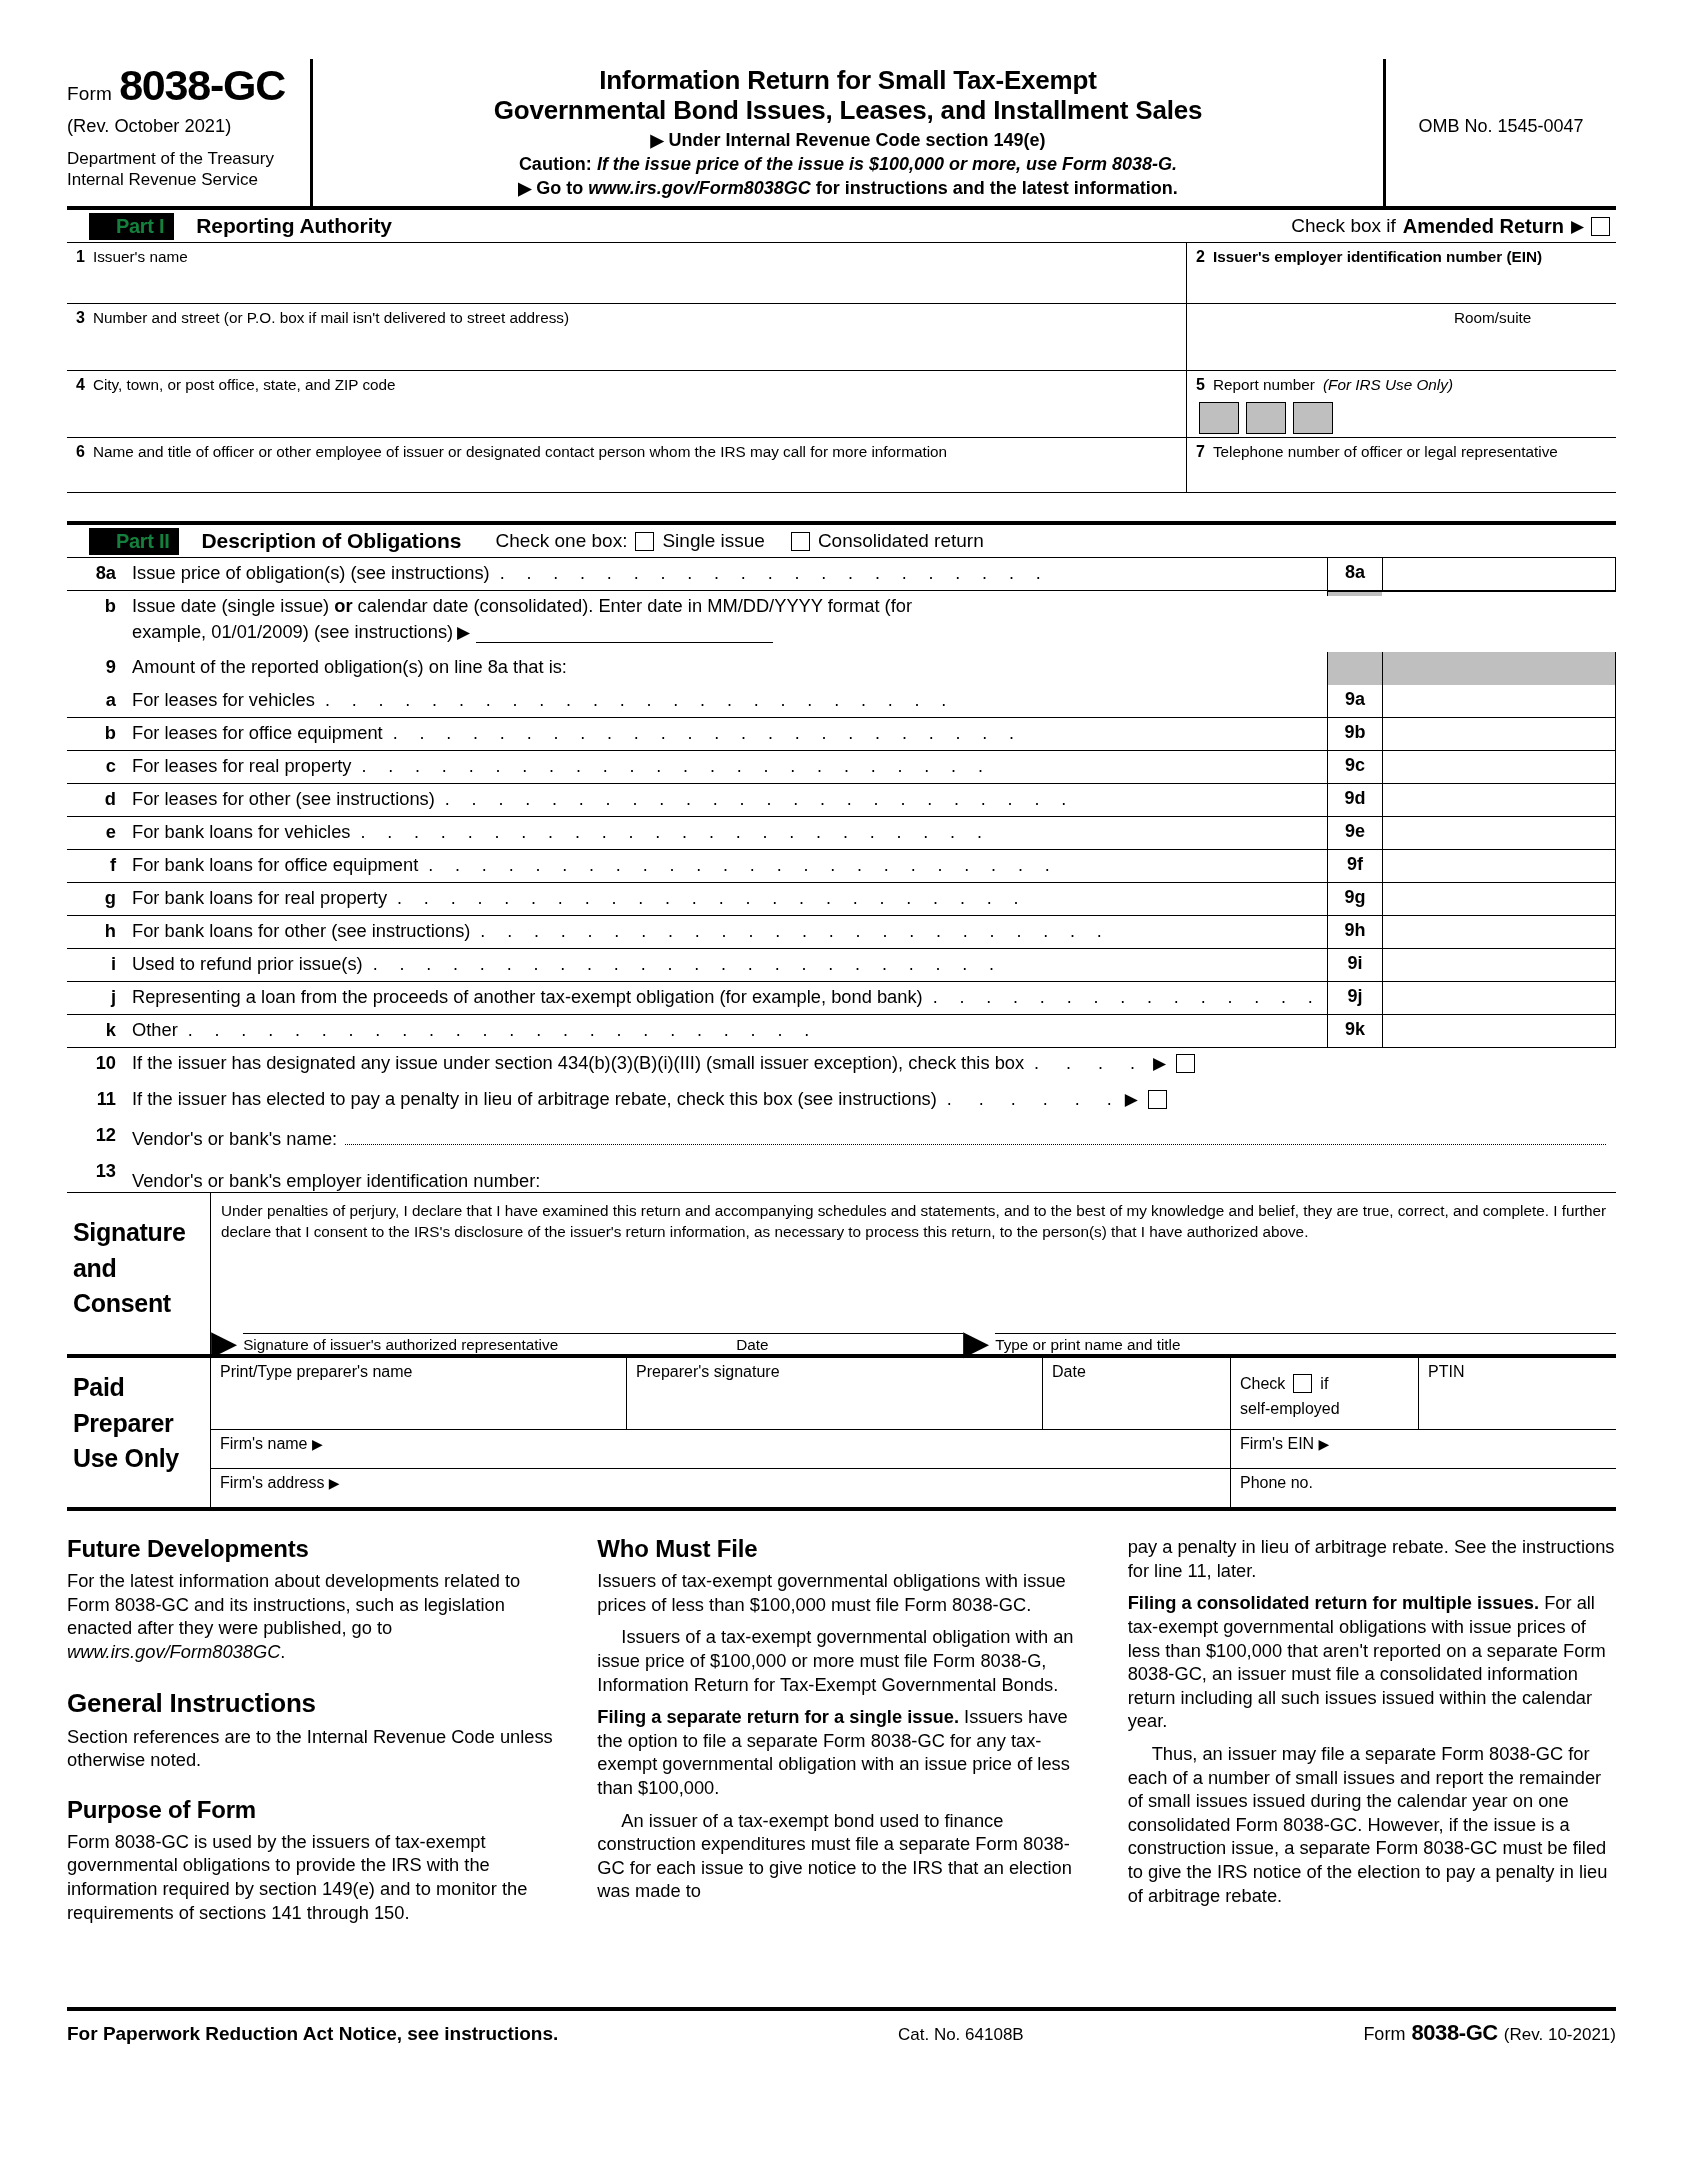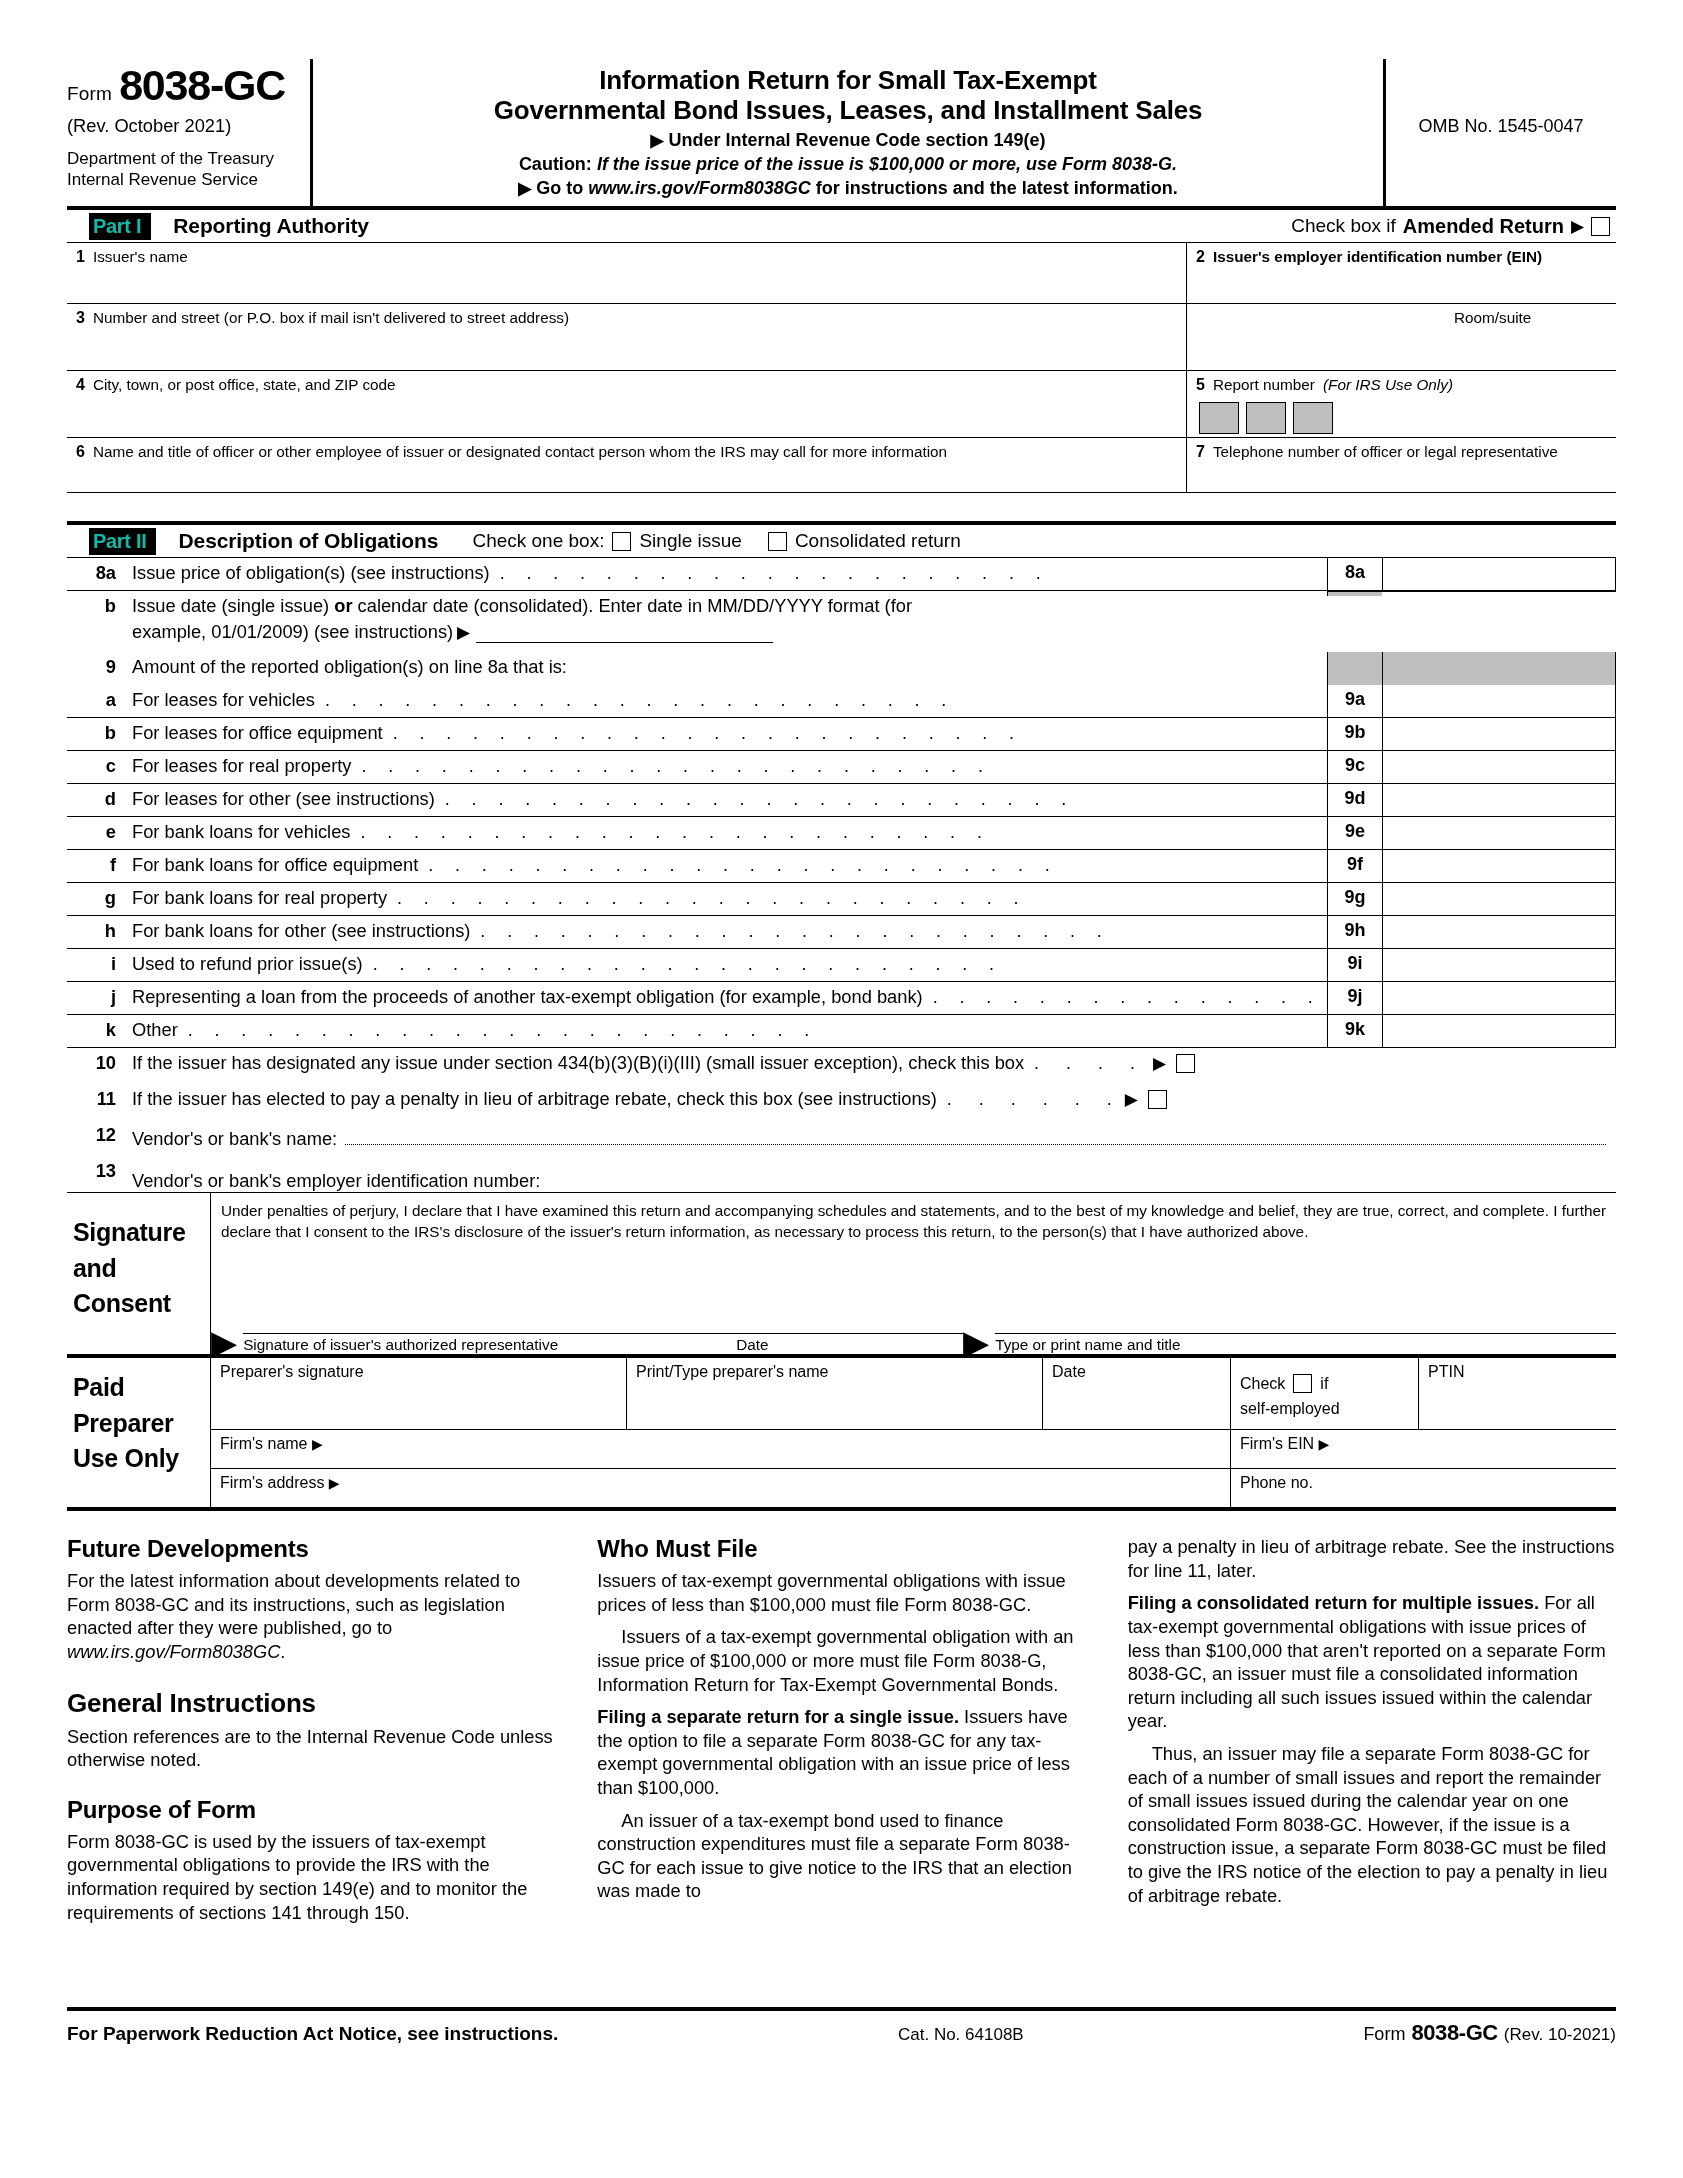--- a/index.html
+++ b/index.html
@@ -104,24 +104,24 @@
   .partbar {
     display: flex;
     align-items: center;
     border-top: 4px solid #000;
     border-bottom: 1.6px solid #000;
     height: 32px;
     background: #fff;
   }
   .part-tag {
     background: #000;
-    color: #14b8a6;
+    color: #15803d;
     font-size: 20px;
     font-weight: bold;
-    padding: 3px 10px 4px 4px;
+    padding: 3px 10px 4px 27px;
     margin-left: 22px;
     line-height: 1;
     letter-spacing: -0.3px;
   }
   .part-title {
     font-size: 21px;
     font-weight: bold;
     margin-left: 22px;
     letter-spacing: -0.1px;
   }
@@ -702,24 +702,24 @@
 
   <div class="pp-wrap">
     <div class="pp-left">
       <div>Paid</div>
       <div>Preparer</div>
       <div>Use Only</div>
     </div>
     <div class="pp-right">
       <div class="pp-r1">
         <div class="pp-c" style="width:416px;">
+          <span>Print/Type preparer's name</span>
+        </div>
+        <div class="pp-c" style="width:416px;">
           <span>Preparer's signature</span>
-        </div>
-        <div class="pp-c" style="width:416px;">
-          <span>Print/Type preparer's name</span>
         </div>
         <div class="pp-c" style="width:188px;">
           <span>Date</span>
         </div>
         <div class="pp-c" style="width:188px;padding-top:16px;">
           <div style="display:flex;align-items:center;gap:8px;">
             <span>Check</span>
             <span class="cbox"></span>
             <span>if</span>
           </div>

